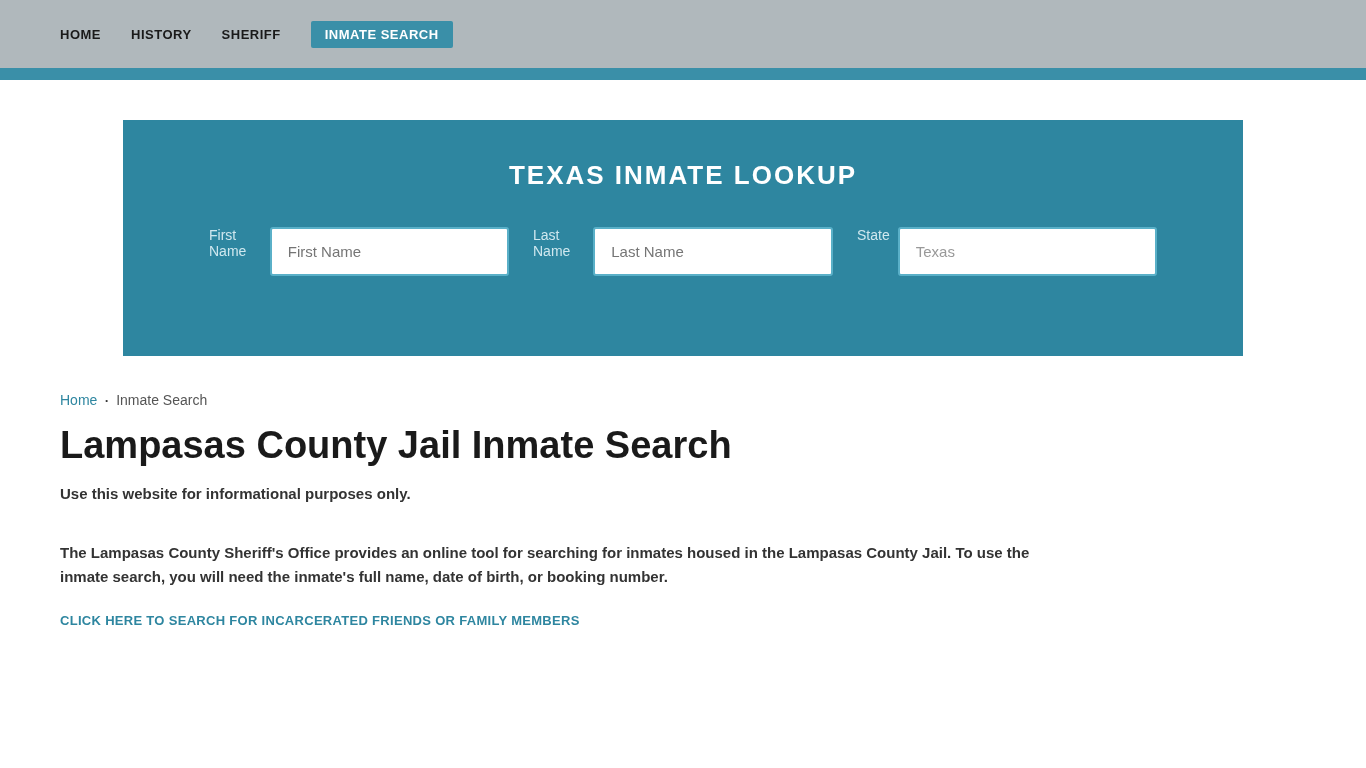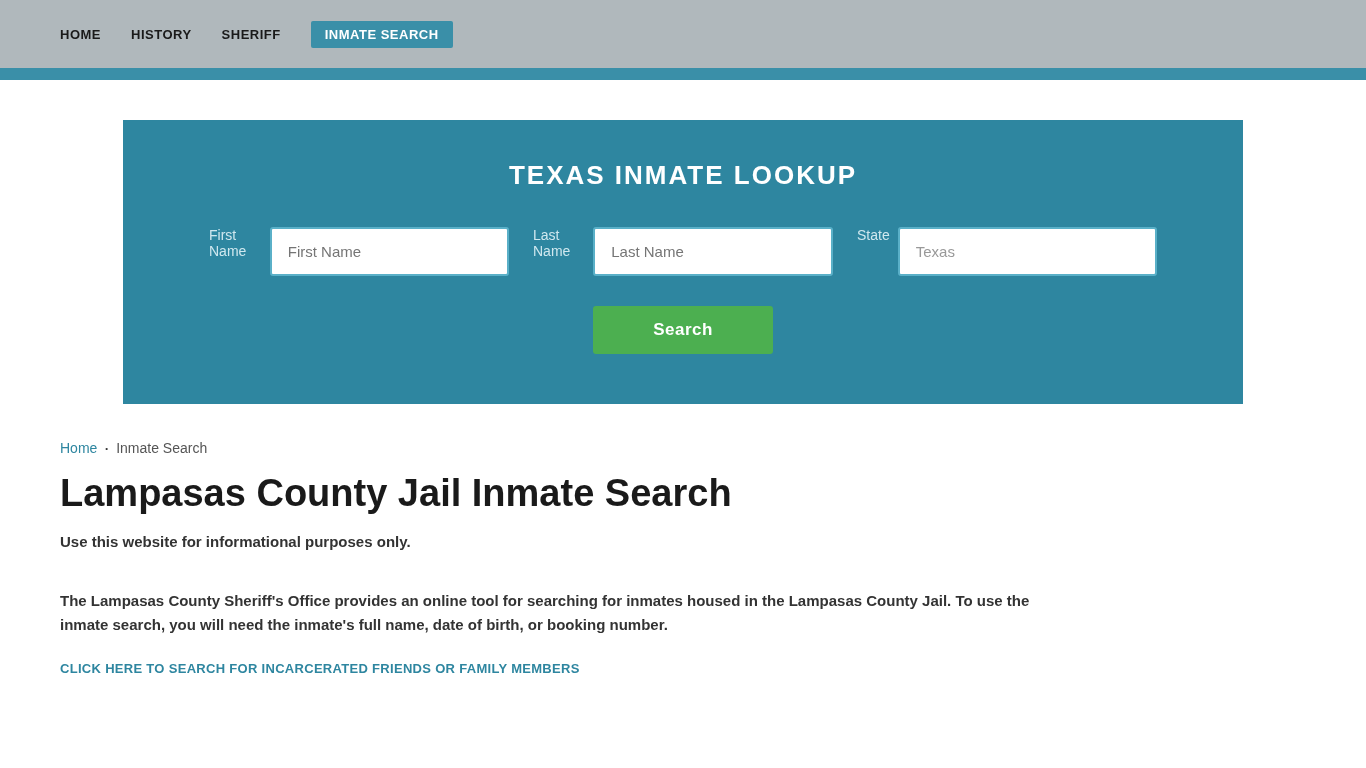--- a/index.html
+++ b/index.html
@@ -226,23 +226,20 @@
         <label class="field-label">Last Name</label>
         <input class="field-input" type="text" placeholder="Last Name" style="">
       </div>
 
       <div class="field-group">
         <label class="field-label">State</label>
         <input class="field-input" type="text" value="Texas" style="">
       </div>
     </div>
 
-    <div class="search-btn-wrap">
-      <button class="search-btn">Search</button>
-    </div>
   </div>
 
   
   <nav class="breadcrumb">
     <a class="breadcrumb-home">Home</a>
     <span class="breadcrumb-separator">•</span>
     <span class="breadcrumb-current">Inmate Search</span>
   </nav>
 
   

